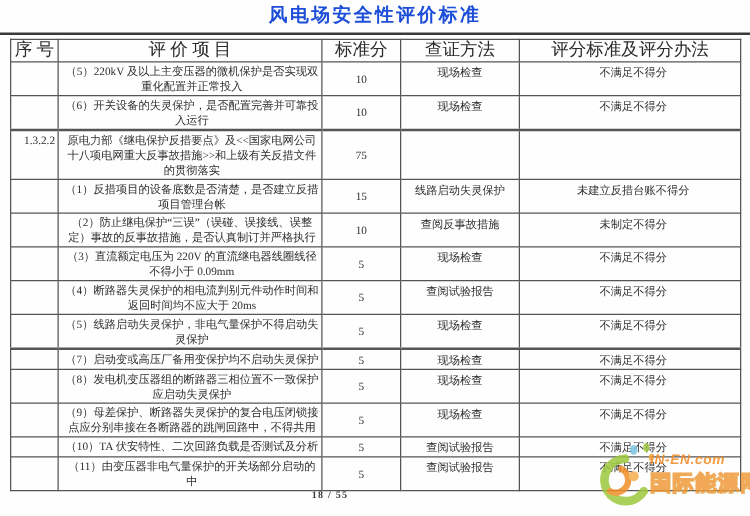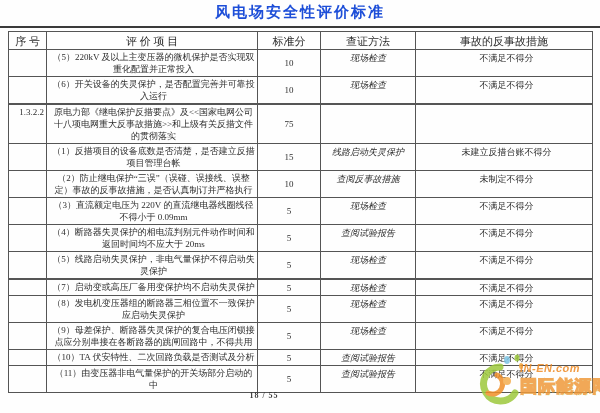--- a/index.html
+++ b/index.html
@@ -36,28 +36,28 @@
     font-size:9px;
     line-height:12px;
     padding:1px 2px;
     font-weight:normal;
     overflow:hidden;
     word-break:break-all;
   }
   .standards th{
     height:15px;
     text-align:center;
-    font-size:11px;
+    font-size:14px;
     color:#2a2a2a;
     margin-top:28px;
   }
   td.c-seq{vertical-align:top;text-align:right;padding-left:2px;}
   td.c-item{vertical-align:top;text-align:center;padding-left:4px;padding-right:1px;}
   td.c-score{text-align:center;vertical-align:middle;}
-  td.c-method{text-align:center;vertical-align:top;padding-top:2px;font-style:italic;}
+  td.c-method{text-align:center;vertical-align:top;padding-top:2px;}
   td.c-criteria{text-align:center;vertical-align:top;padding-left:7px;padding-top:2px;}
   .standards tbody tr:nth-child(3) td,
   .standards tbody tr:nth-child(9) td{border-top:2px solid #555;}
   .page-footer{
     position:absolute;
     left:0;top:391px;width:528px;
     text-align:center;
     font-size:8px;
     font-weight:bold;
     letter-spacing:1px;
@@ -108,21 +108,21 @@
       <col style="width:63px">
       <col style="width:95px">
       <col style="width:177px">
   </colgroup>
   <thead>
     <tr>
       <th>序  号</th>
       <th>评 价 项 目</th>
       <th>标准分</th>
       <th>查证方法</th>
-      <th>事故的反事故措施</th>
+      <th>评分标准及评分办法</th>
     </tr>
   </thead>
   <tbody>
       <tr>
     <td class="c-seq"></td>
     <td class="c-item">（5）220kV 及以上主变压器的微机保护是否实现双重化配置并正常投入</td>
     <td class="c-score">10</td>
     <td class="c-method">现场检查</td>
     <td class="c-criteria">不满足不得分</td>
   </tr>

